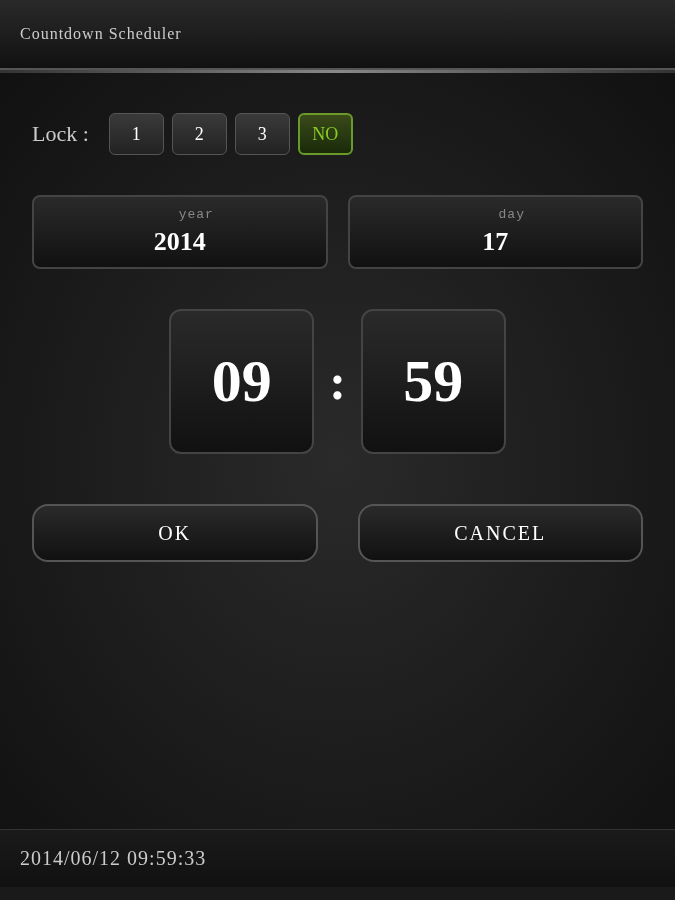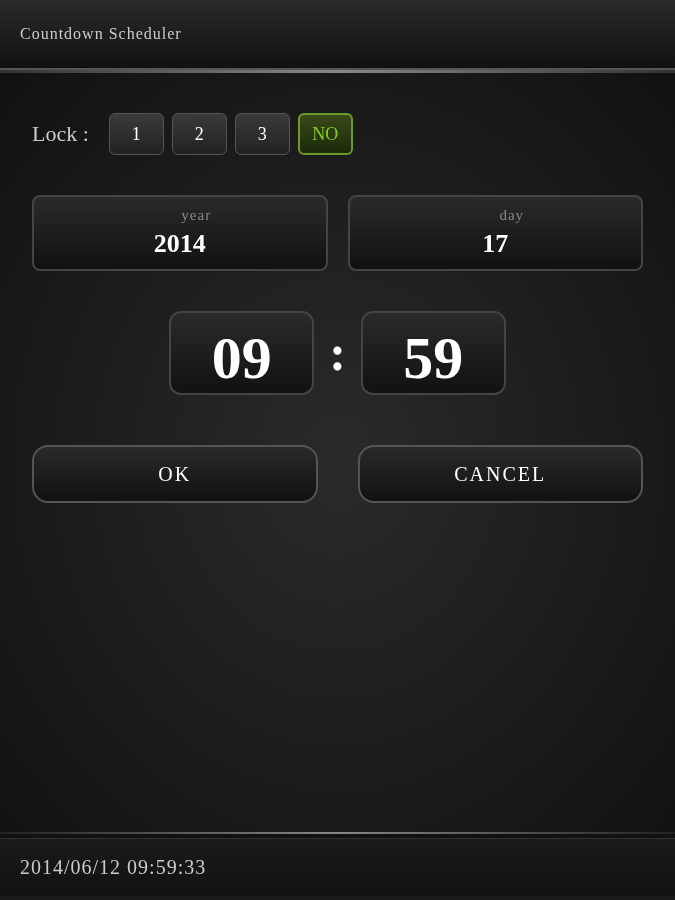--- a/index.html
+++ b/index.html
@@ -129,22 +129,22 @@
       border-radius: 8px;
       padding: 10px 15px;
       display: flex;
       flex-direction: column;
       align-items: center;
       cursor: pointer;
     }
 
     .date-picker-label {
       color: #888888;
-      font-size: 15px;
-      font-family: Liberation Serif, serif;
+      font-size: 13px;
+      font-family: Liberation Mono, monospace;
       margin-bottom: 5px;
       letter-spacing: 1px;
       margin-left: 33px;
     }
 
     .date-picker-value {
       color: #ffffff;
       font-size: 26px;
       font-family: 'Georgia', serif;
       font-weight: bold;
@@ -154,26 +154,26 @@
     .time-row {
       display: flex;
       align-items: center;
       justify-content: center;
       gap: 15px;
       margin-bottom: 50px;
     }
 
     .time-block {
       width: 145px;
-      height: 84px;
+      height: 145px;
       background: linear-gradient(180deg, #2a2a2a 0%, #111 100%);
       border: 2px solid #444;
       border-radius: 12px;
       display: flex;
-      align-items: flex-end;
+      align-items: center;
       justify-content: center;
       cursor: pointer;
     }
 
     .time-value {
       color: #ffffff;
       font-size: 60px;
       font-family: 'Georgia', serif;
       font-weight: bold;
     }
@@ -225,21 +225,21 @@
     }
 
     .divider-gap {
       height: 4px;
       background: #111;
     }
 
     
     .status-bar {
       position: absolute;
-      bottom: 4px;
+      bottom: 13px;
       left: 0;
       right: 0;
       height: 58px;
       background: linear-gradient(180deg, #1a1a1a 0%, #111 100%);
       display: flex;
       align-items: center;
       padding: 12px 20px;
       border-top: 1px solid #333;
     }
 

